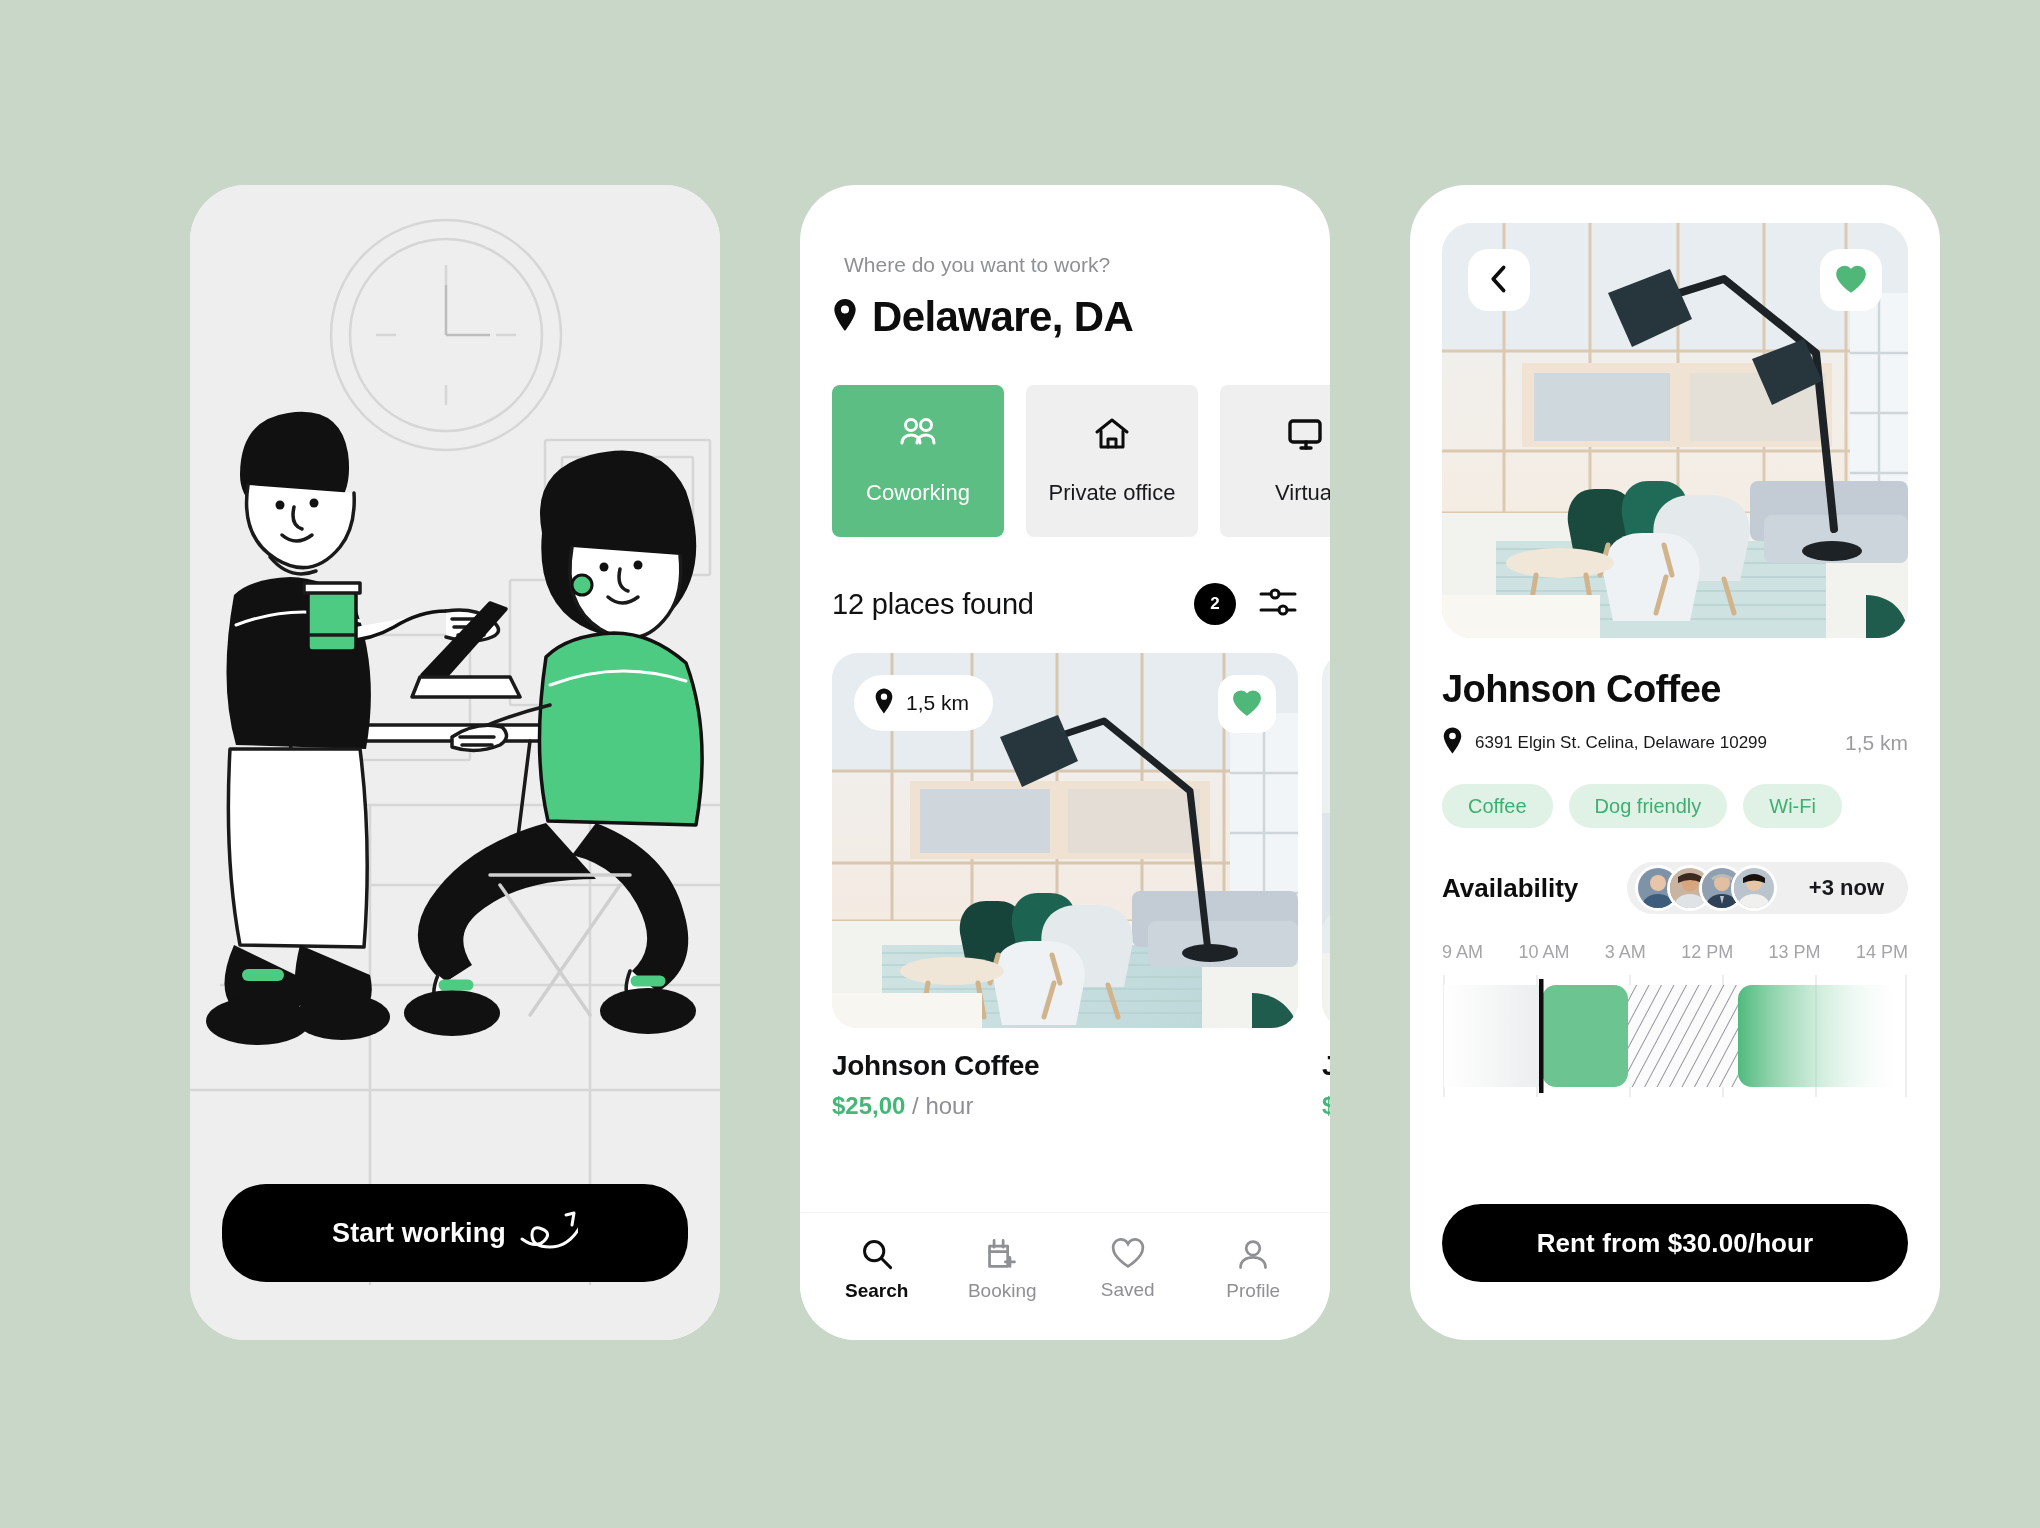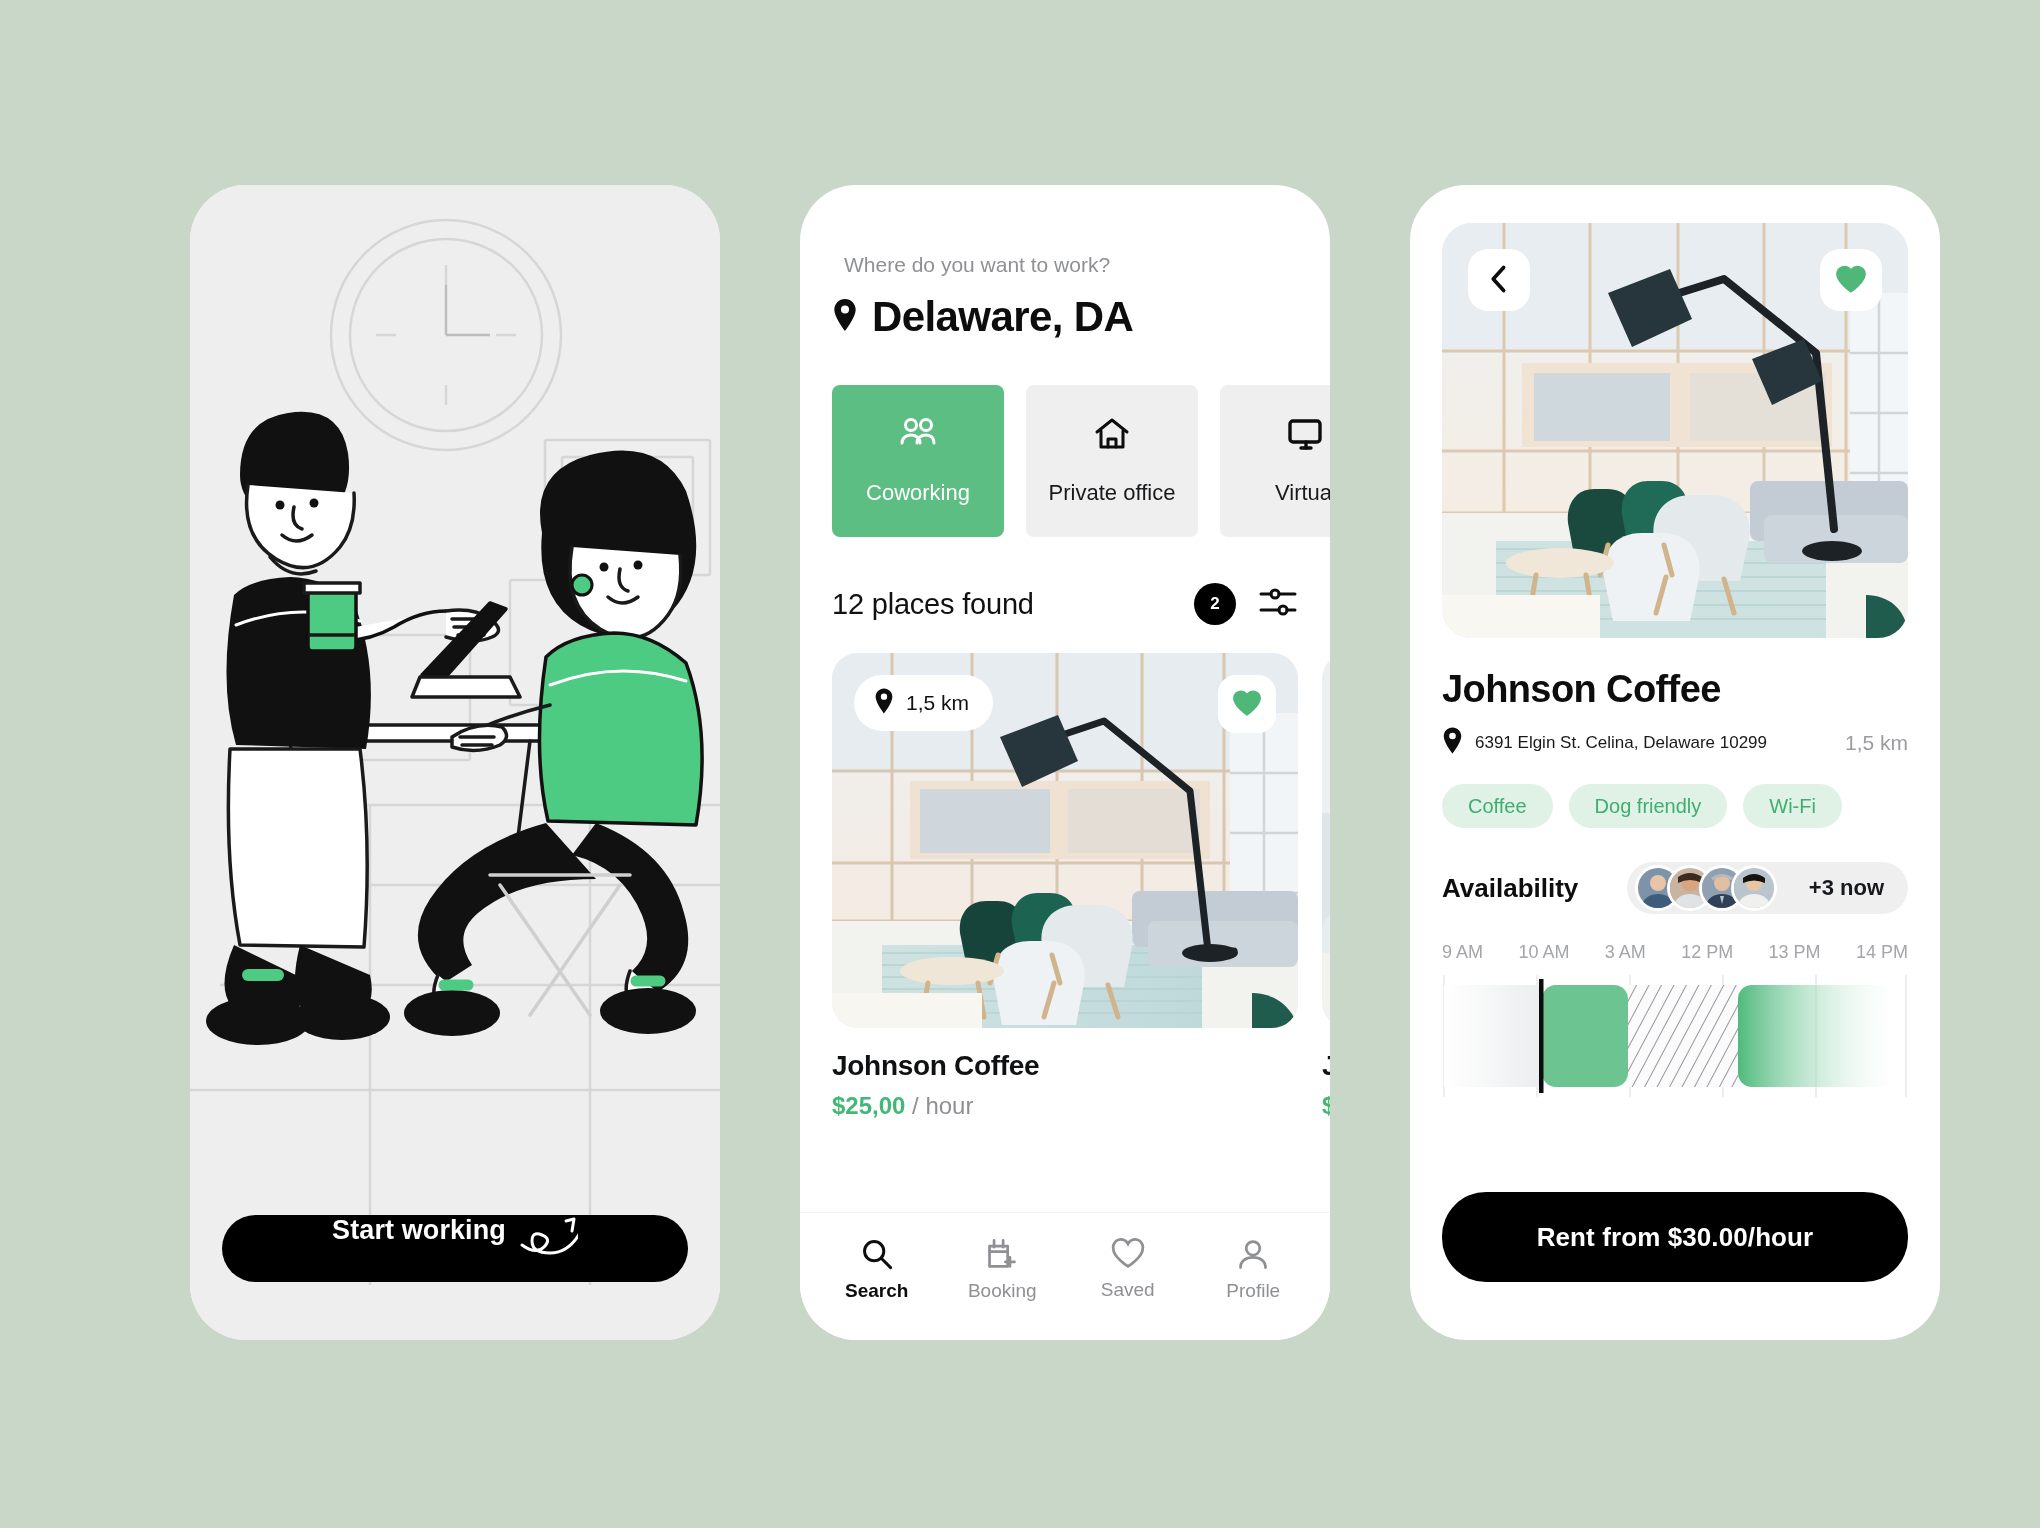--- a/index.html
+++ b/index.html
@@ -19,23 +19,23 @@
   #phone-onboarding { left: 190px; top: 185px; width: 530px; height: 1155px; background:#efefef; }
   #phone-search     { left: 800px; top: 185px; width: 530px; height: 1155px; }
   #phone-detail     { left: 1410px; top: 185px; width: 530px; height: 1155px; }
 
   
   .illus { position:absolute; inset:0; background:#eeeeee; }
   .illus svg { position:absolute; left:0; top:0; width:530px; height:1155px; }
 
   #start-working-button {
     position: absolute; left: 32px; bottom: 58px;
-    width: 466px; height: 67px; border-radius: 44px;
+    width: 466px; height: 98px; border-radius: 44px;
     background: #000; color:#fff; border:none;
-    display:flex; justify-content:center; gap:12px;
+    display:flex; align-items:center; justify-content:center; gap:12px;
     font-size: 27px; font-weight: 700; letter-spacing:.1px; cursor:pointer;
     font-family: "Liberation Sans", sans-serif;
   }
 
   
   .pad { padding: 0 32px; }
   #search-prompt { margin-top: 68px; font-size: 21px; color:#8e9093;margin-left:12px; }
   #location-row { display:flex; align-items:center; gap:14px; margin-top: 16px; }
   #location-name { font-size: 42px; font-weight: 800; letter-spacing:-.6px; color:#0d0d0d; }
 
@@ -126,21 +126,21 @@
   }
   #avatar-stack { display:flex; }
   .avatar { width:46px; height:46px; border-radius:50%; border:3px solid #fff; margin-left:-14px; overflow:hidden; }
   .avatar:first-child { margin-left:0; }
   #avatar-more { font-size:22px; font-weight:700; color:#17191c; }
 
   #timeline { margin:28px 32px 0; }
   #timeline-labels { display:flex; justify-content:space-between; font-size:18px; color:#a3a5a8; }
   #timeline-track { position:relative; height:122px; margin-top:12px; }
   #rent-button {
-    position:absolute; left:32px; bottom:58px; width:466px; height:90px;
+    position:absolute; left:32px; bottom:58px; width:466px; height:78px;
     border-radius:44px; background:#000; color:#fff; border:none; cursor:pointer;
     font-size:26px; font-weight:700; letter-spacing:.1px;
     font-family:"Liberation Sans", sans-serif;
   }
 </style>
 </head>
 <body>
 
 <div class="stage">
 

